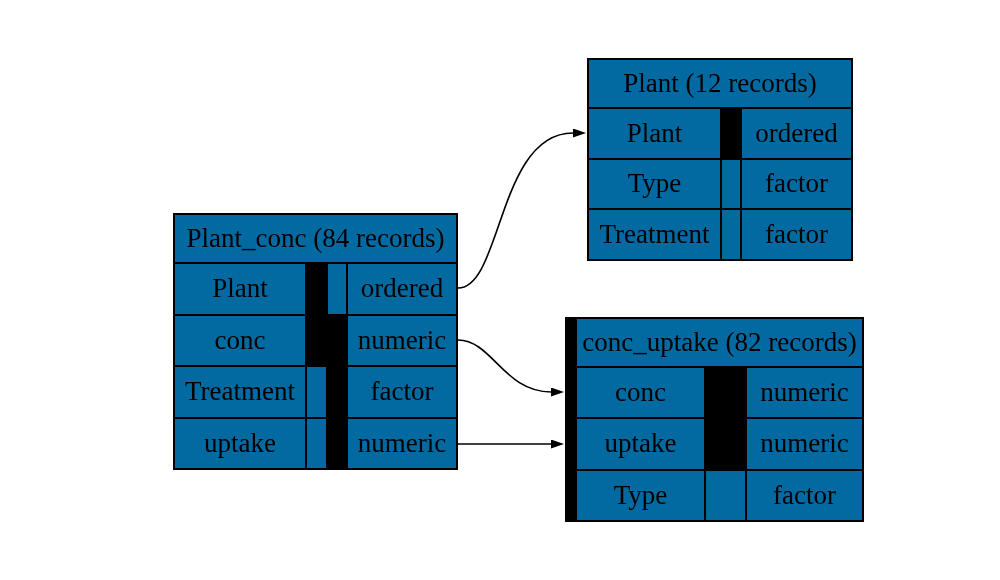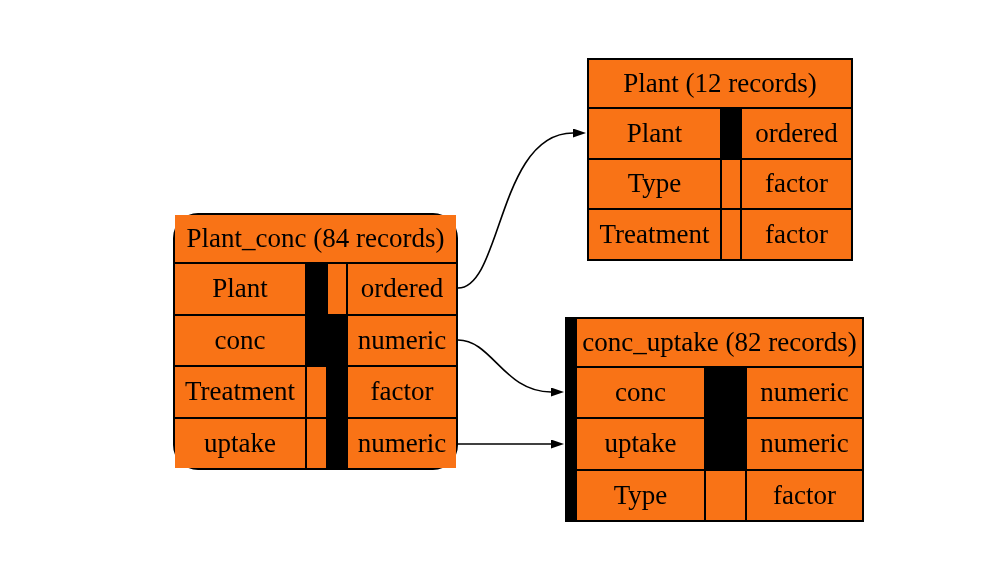--- a/index.html
+++ b/index.html
@@ -15,37 +15,36 @@
 
   
   .tbl {
     position: absolute;
     display: grid;
     background: #000000;
     padding: 2px;
     gap: 2px;
   }
   .cell {
-    background: #f97316;
+    background: #0369a1;
     color: #000000;
     display: flex;
     align-items: center;
     justify-content: center;
     font-size: 27px;
     line-height: 1;
     white-space: nowrap;
   }
   .title { grid-column: 1 / -1; }
   .bar-black { background: #000000; }
 
   #t-plant-conc {
     left: 173px; top: 213px; width: 285px; height: 257px;
     grid-template-columns: 130px 19px 18px 1fr;
     grid-template-rows: 47px 1fr 1fr 1fr 1fr;
-    border-radius: 25px;
   }
   #t-plant {
     left: 587px; top: 58px; width: 266px; height: 203px;
     grid-template-columns: 131px 18px 1fr;
     grid-template-rows: 47px 1fr 1fr 1fr;
   }
   #t-conc-uptake {
     left: 565px; top: 317px; width: 299px; height: 205px;
     grid-template-columns: 127px 39px 1fr;
     grid-template-rows: 47px 1fr 1fr 1fr;

